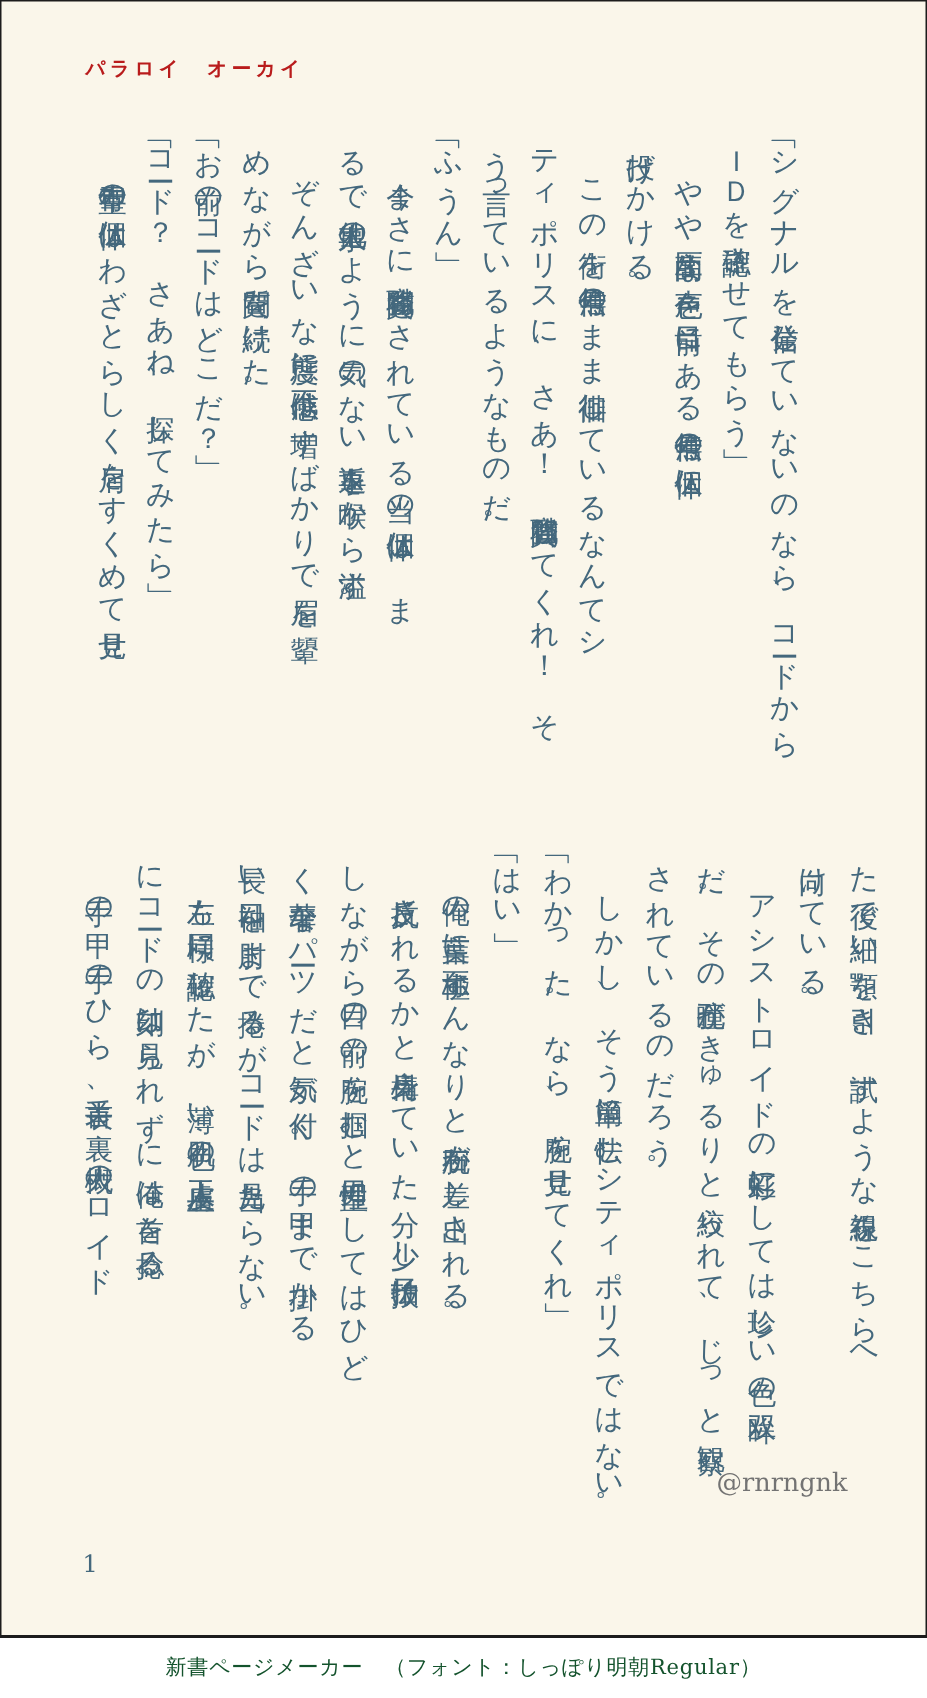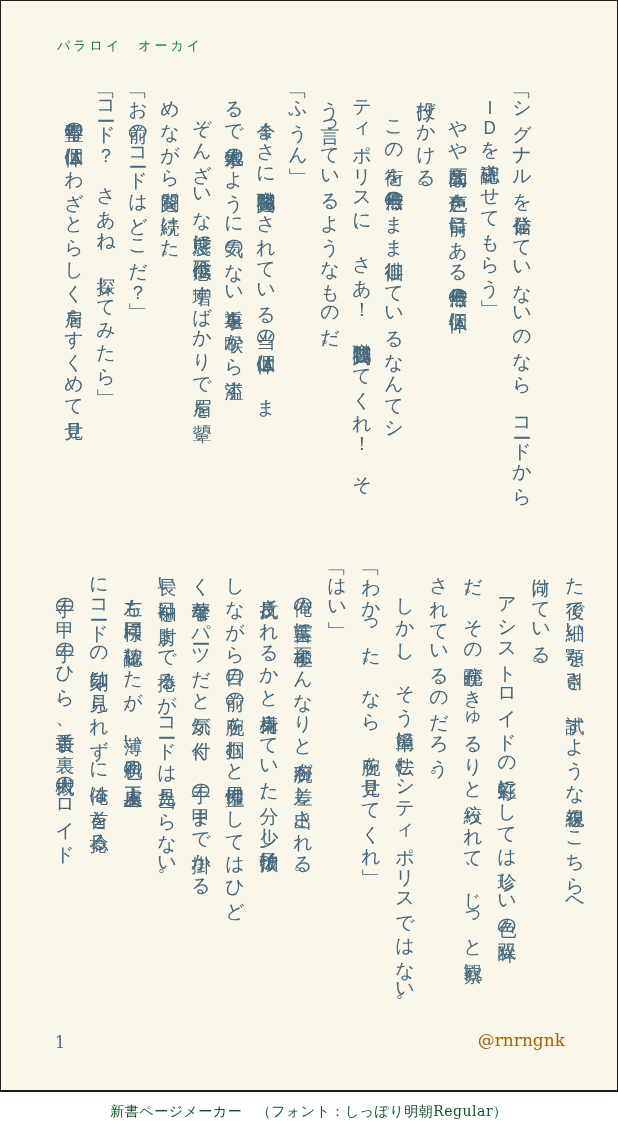--- a/index.html
+++ b/index.html
@@ -25,21 +25,22 @@
     border: 1px solid #1c1c1c;
     border-bottom: 2px solid #1c1c1c;
     box-sizing: content-box;
   }
   .header-title {
     position: absolute;
     left: 56px;
     top: 36px;
     font-size: 13px;
     letter-spacing: 3px;
-    color: #15803d;
+    color: #b91c1c;
+    font-weight: bold;
   }
   .vblock {
     position: absolute;
     writing-mode: vertical-rl;
     text-orientation: mixed;
     color: #44687d;
     font-size: 19px;
     letter-spacing: 1px;
   }
   .vblock .tline {
@@ -60,23 +61,23 @@
   .page-number {
     position: absolute;
     left: 54px;
     top: 1032px;
     font-size: 16px;
     color: #44687d;
   }
   .author-handle {
     position: absolute;
     right: 52px;
-    top: 1029px;
+    top: 978px;
     font-size: 17px;
-    color: #a16207;
+    color: #737373;
   }
   .caption-strip {
     position: absolute;
     left: 0;
     top: 1092px;
     width: 618px;
     height: 40px;
     background: #ffffff;
     display: flex;
     align-items: center;

